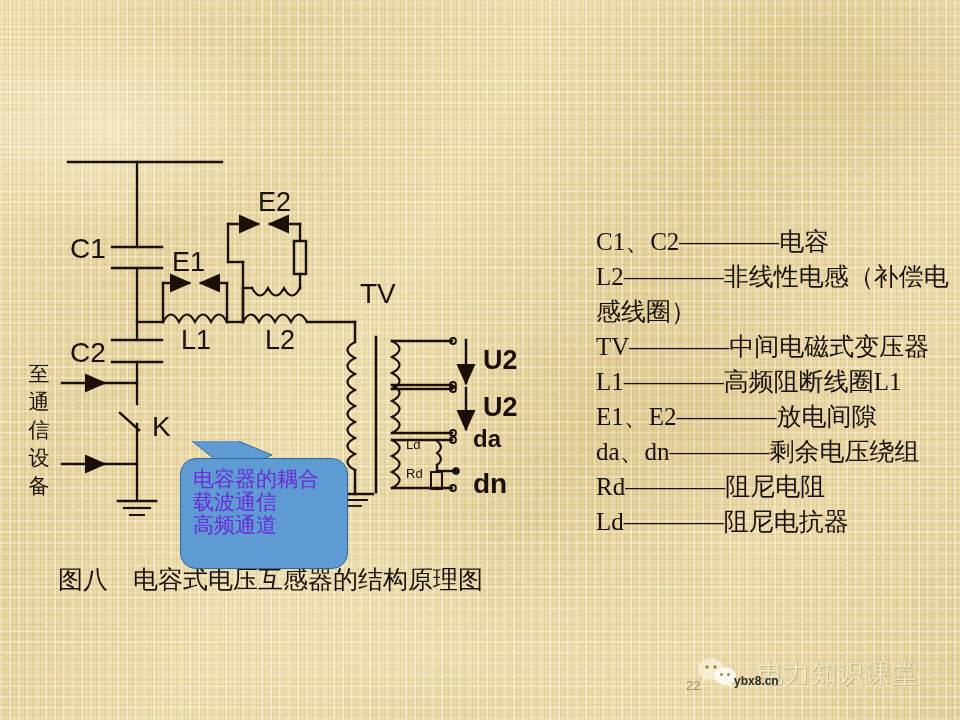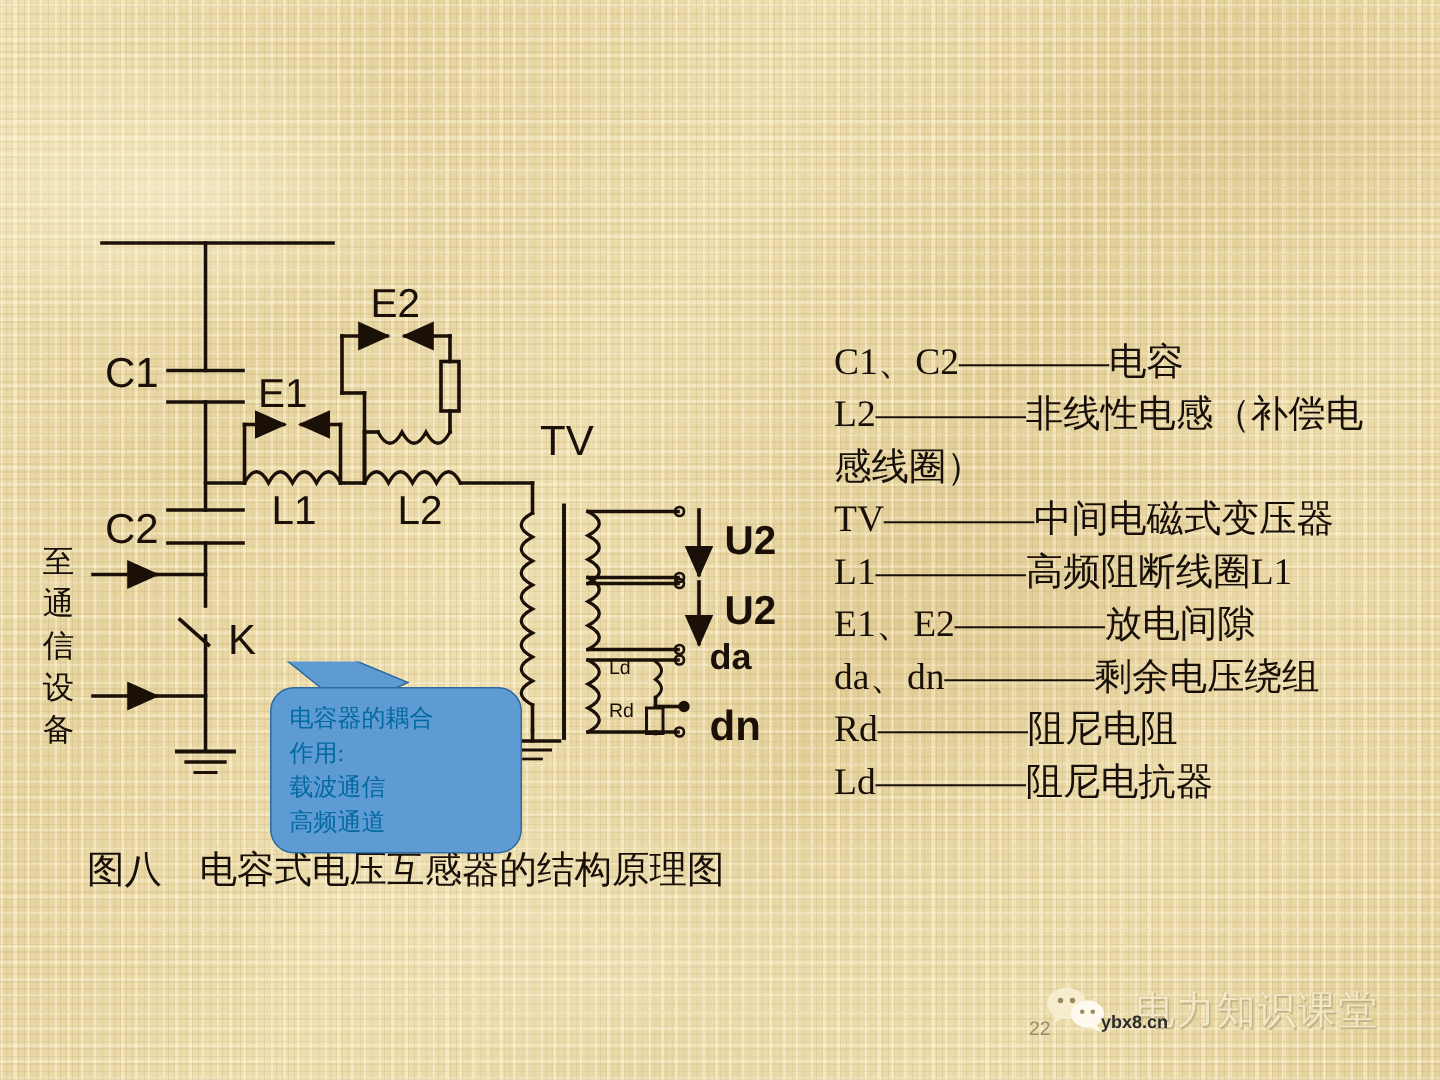--- a/index.html
+++ b/index.html
@@ -30,31 +30,31 @@
   }
   .layer{position:absolute;inset:0;z-index:2;}
   svg.diagram{position:absolute;left:0;top:0;width:960px;height:720px;z-index:3;}
 
   .lbl{position:absolute;z-index:5;color:#1b1008;white-space:nowrap;}
   .lbl-sans{font-family:"Liberation Sans",sans-serif;}
 
   
   #legend{position:absolute;left:556px;top:224px;z-index:5;
     font-family:"Liberation Serif",serif;font-size:25px;line-height:35px;color:#181008;}
-  #legend .row{white-space:nowrap;}
+  #legend .row{white-space:nowrap;margin-left:40px;}
 
   
   #callout{position:absolute;left:180px;top:441px;width:166px;height:126px;z-index:6;}
   #callout .body{
     position:absolute;left:0;top:17px;width:166px;height:109px;
     background:#5d9bd2;border:1px solid #2d6a9f;border-radius:16px;
   }
   #callout .txt{
     position:absolute;left:13px;top:27px;width:150px;z-index:7;
-    font-family:"Liberation Serif",serif;font-size:16px;line-height:23px;color:#0369a1;
+    font-family:"Liberation Serif",serif;font-size:21px;line-height:23px;color:#6d28d9;
   }
   #callout .txt div{white-space:nowrap;}
 
   
   #caption{position:absolute;left:58px;top:563px;z-index:5;
     font-family:"Liberation Serif",serif;font-size:25px;color:#181008;white-space:nowrap;}
 
   
   #sidetext{position:absolute;left:26px;top:360px;z-index:5;width:26px;
     font-family:"Liberation Serif",serif;font-size:21px;line-height:28px;color:#181008;text-align:center;}
@@ -171,21 +171,21 @@
 
     <line x1="466" y1="340" x2="466" y2="383" marker-end="url(#arrHead)"></line>
     <line x1="466" y1="388" x2="466" y2="429" marker-end="url(#arrHead)"></line>
   </g>
 </svg>
 
 <div class="layer">
   <span class="lbl lbl-sans" style="left:70px;top:233px;font-size:28px;">C1</span>
   <span class="lbl lbl-sans" style="left:70px;top:337px;font-size:28px;">C2</span>
   <span class="lbl lbl-sans" style="left:172px;top:247px;font-size:27px;">E1</span>
-  <span class="lbl lbl-sans" style="left:247px;top:187px;font-size:27px;">E2</span>
+  <span class="lbl lbl-sans" style="left:258px;top:187px;font-size:27px;">E2</span>
   <span class="lbl lbl-sans" style="left:181px;top:325px;font-size:27px;">L1</span>
   <span class="lbl lbl-sans" style="left:265px;top:325px;font-size:27px;">L2</span>
   <span class="lbl lbl-sans" style="left:360px;top:278px;font-size:28px;">TV</span>
   <span class="lbl lbl-sans" style="left:152px;top:411px;font-size:28px;">K</span>
   <span class="lbl lbl-sans" style="left:483px;top:345px;font-size:27px;font-weight:bold;">U2</span>
   <span class="lbl lbl-sans" style="left:483px;top:392px;font-size:27px;font-weight:bold;">U2</span>
   <span class="lbl lbl-sans" style="left:473px;top:425px;font-size:24px;font-weight:bold;">da</span>
   <span class="lbl lbl-sans" style="left:473px;top:468px;font-size:28px;font-weight:bold;">dn</span>
   <span class="lbl lbl-sans" style="left:406px;top:437px;font-size:13px;">Ld</span>
   <span class="lbl lbl-sans" style="left:406px;top:466px;font-size:13px;">Rd</span>
@@ -199,21 +199,20 @@
   <div>备</div>
 </div>
 
 <div id="callout">
   <svg width="166" height="126" viewBox="0 0 166 126" style="position:absolute;left:0;top:0;" xmlns="http://www.w3.org/2000/svg">
     <path d="M-38,-40 L92,14 L52,32 Z" fill="#5d9bd2" stroke="#2d6a9f" stroke-width="1"></path>
   </svg>
   <div class="body"></div>
   <div class="txt">
     <div>电容器的耦合</div>
-    <div>作用:</div>
     <div>载波通信</div>
     <div>高频通道</div>
   </div>
 </div>
 
 <div id="caption">图八　电容式电压互感器的结构原理图</div>
 
 <div id="legend">
   <div class="row">C1、C2————电容</div>
   <div class="row">L2————非线性电感（补偿电</div>

